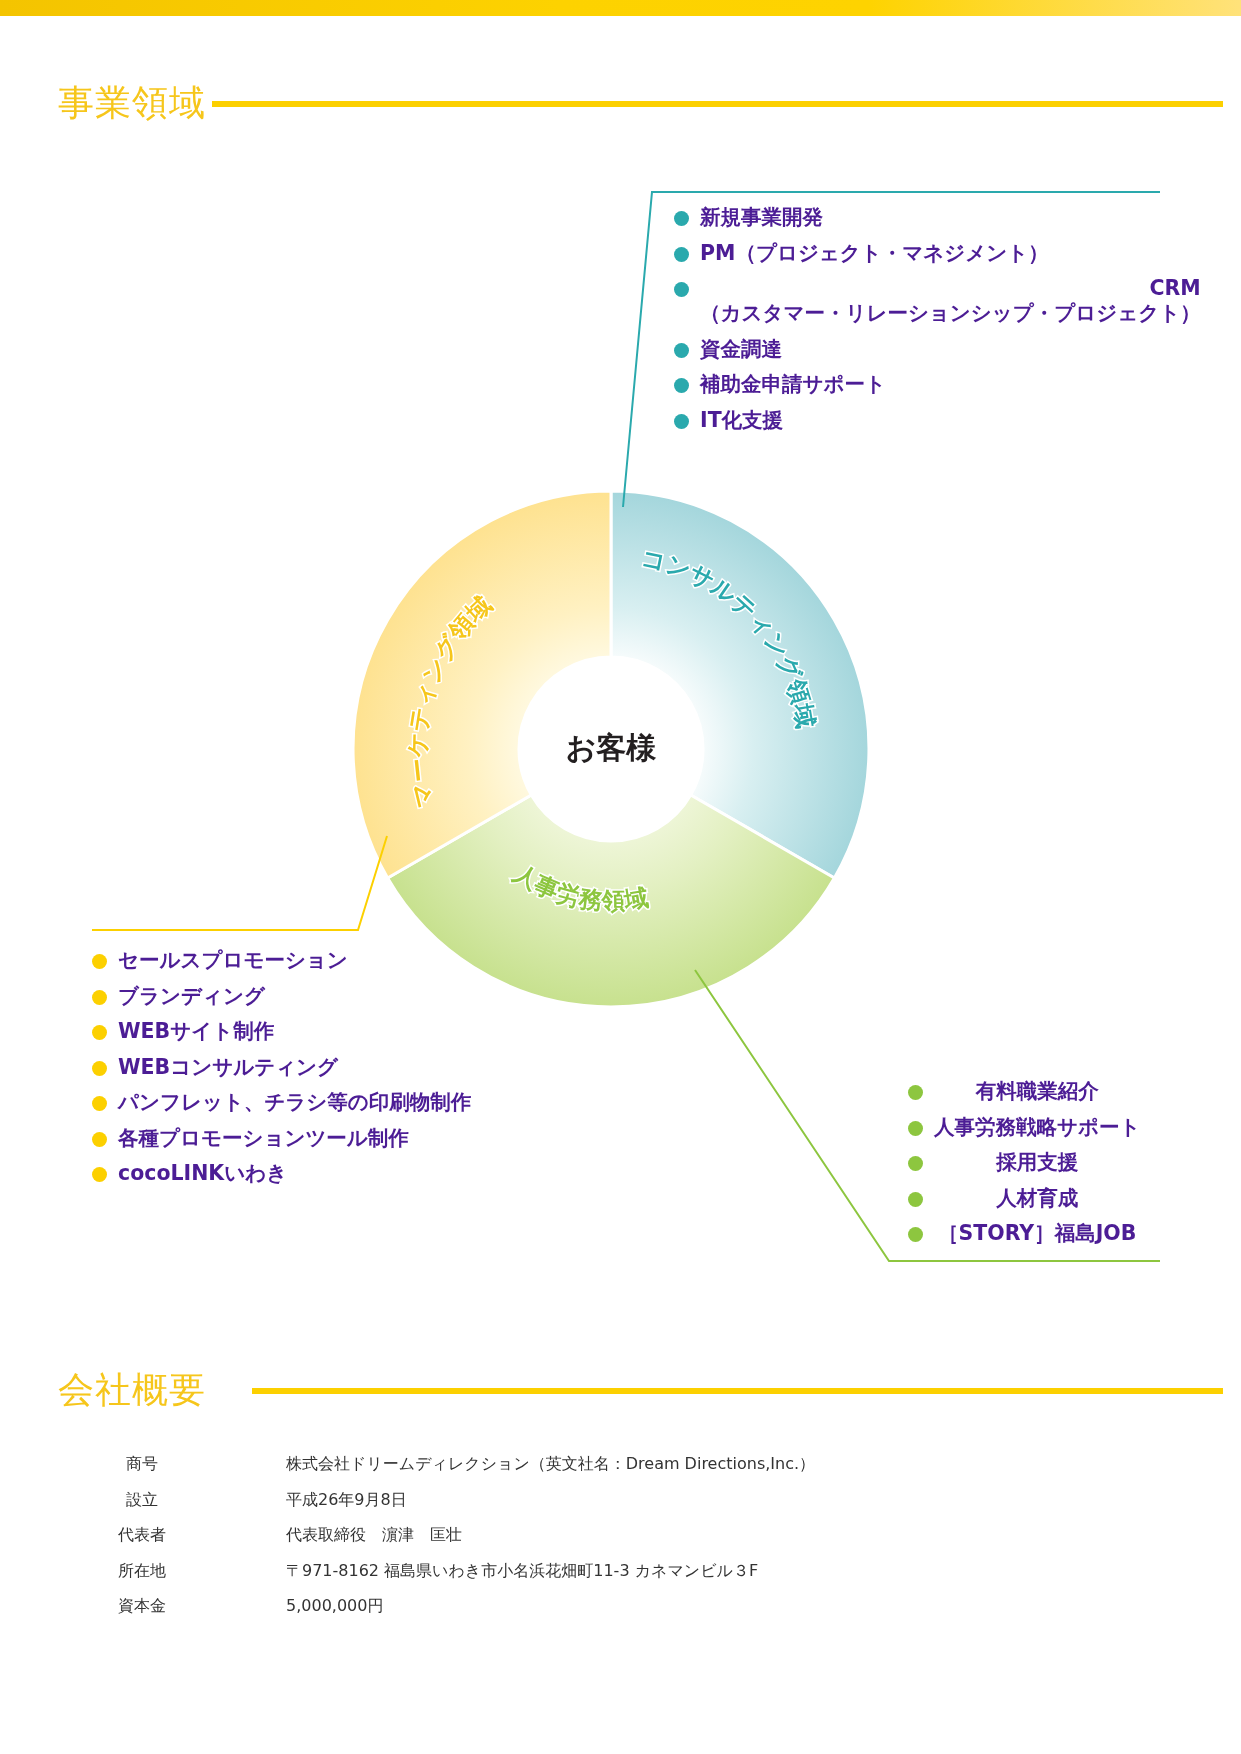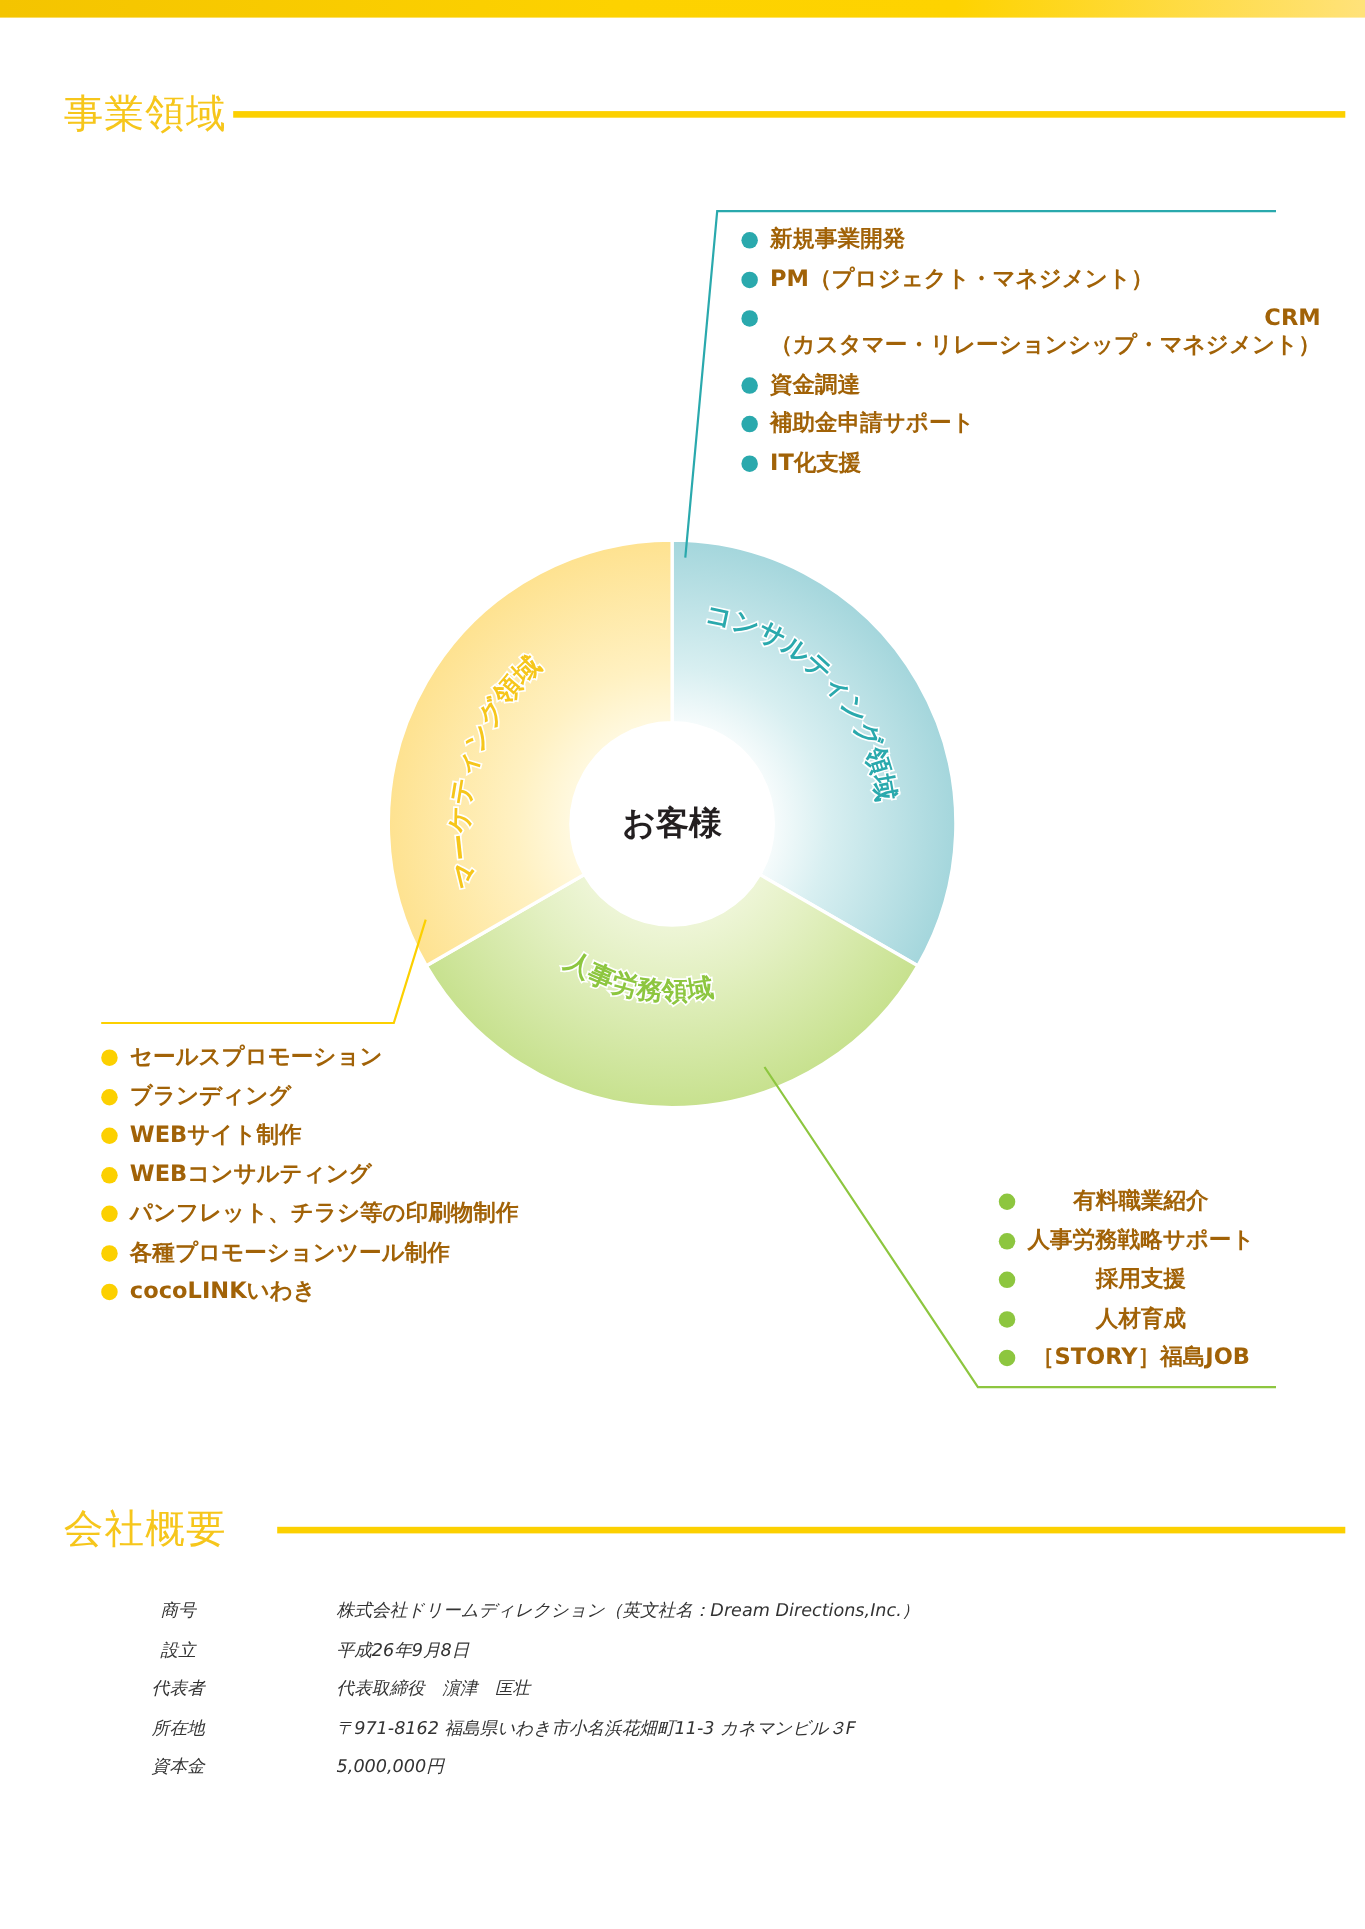--- a/index.html
+++ b/index.html
@@ -23,34 +23,33 @@
     font-weight: normal;
   }
   .section-head .rule {
     flex: 1; height: 6px; background: #fcd000; margin-left: 6px; margin-top: 2px;
   }
   svg.diagram { position: absolute; left: 0; top: 0; }
 
   .list { position: absolute; margin: 0; padding: 0; list-style: none; }
   .list li {
     position: relative; padding-left: 26px; font-size: 20.5px; font-weight: bold;
-    line-height: 25px; margin-bottom: 10.5px; color: #a16207; white-space: nowrap;
+    line-height: 25px; margin-bottom: 10.5px; color: #4c1d95; white-space: nowrap;
   }
   .list li .dot {
     position: absolute; left: 0; top: 6px; width: 15px; height: 15px; border-radius: 50%;
   }
   .list li .sub { display: block; }
   .list.teal .dot { background: #2aa9ad; }
   .list.yellow .dot { background: #fcd000; }
   .list.green .dot { background: #8dc63f; }
 
   .profile {
-    position: absolute; left: 96px; top: 1447px; border-collapse: collapse;
+    position: absolute; left: 76px; top: 1447px; border-collapse: collapse;
     font-family: "DejaVu Sans", "Liberation Sans", sans-serif;
-    font-style: italic;
   }
   .profile td { font-size: 16px; color: #333333; height: 35.5px; padding: 0; white-space: nowrap; }
   .profile td.k { width: 132px; text-align: center; padding-right: 78px; }
   .profile td.v { text-align: left; }
 </style>
 </head>
 <body>
 
 <div class="top-bar"></div>
 
@@ -107,21 +106,21 @@
   </text>
 
   <polyline points="623,507 652,192 1160,192" fill="none" stroke="#2aa9ad" stroke-width="2"></polyline>
   <polyline points="387,836 358,930 92,930" fill="none" stroke="#fcd000" stroke-width="2"></polyline>
   <polyline points="695,970 889,1261 1160,1261" fill="none" stroke="#8dc63f" stroke-width="2"></polyline>
 </svg>
 
 <ul class="list teal" style="left:674px; top:205px;">
   <li><span class="dot"></span><span>新規事業開発</span></li>
   <li><span class="dot"></span><span>PM（プロジェクト・マネジメント）</span></li>
-  <li style="margin-bottom:10.5px;text-align:right;"><span class="dot"></span><span>CRM</span><span class="sub">（カスタマー・リレーションシップ・マネジメント）</span></li>
+  <li style="margin-bottom:10.5px;text-align:right;"><span class="dot"></span><span>CRM</span><span class="sub">（カスタマー・リレーションシップ・プロジェクト）</span></li>
   <li><span class="dot"></span><span>資金調達</span></li>
   <li><span class="dot"></span><span>補助金申請サポート</span></li>
   <li><span class="dot"></span><span>IT化支援</span></li>
 </ul>
 
 <ul class="list yellow" style="left:92px; top:948px;">
   <li><span class="dot"></span><span>セールスプロモーション</span></li>
   <li><span class="dot"></span><span>ブランディング</span></li>
   <li><span class="dot"></span><span>WEBサイト制作</span></li>
   <li><span class="dot"></span><span>WEBコンサルティング</span></li>

